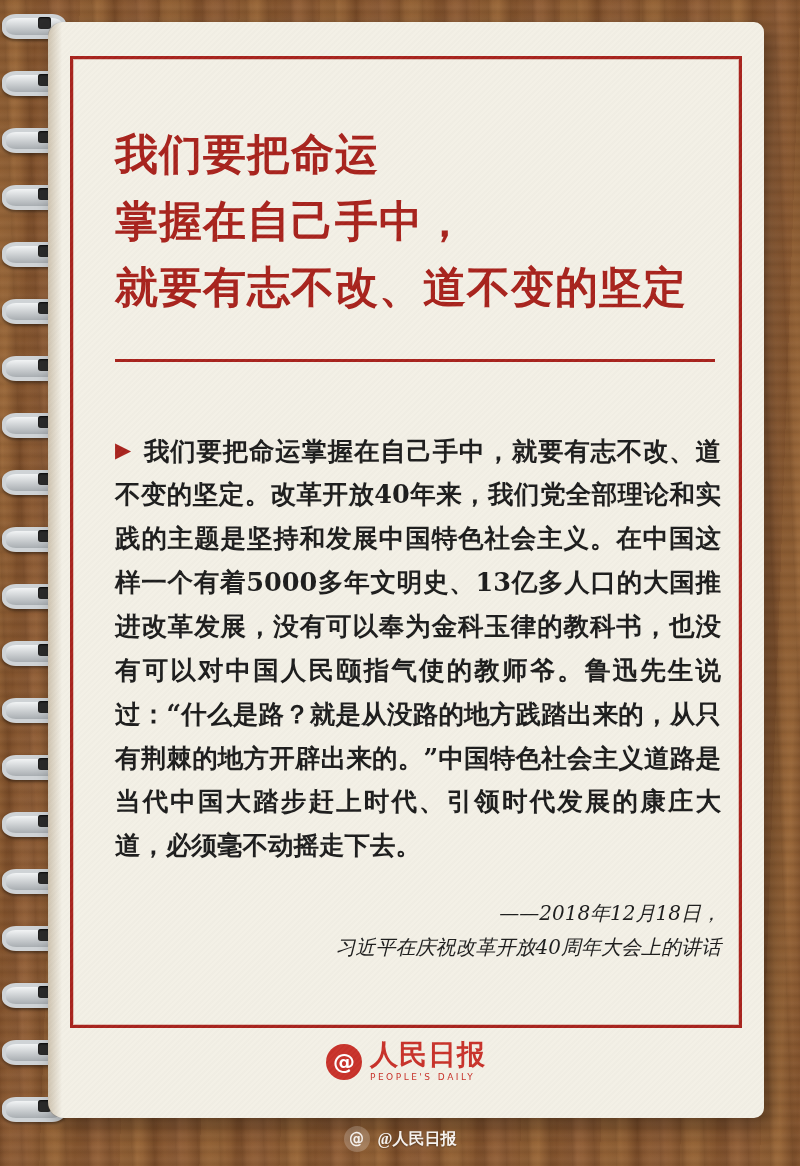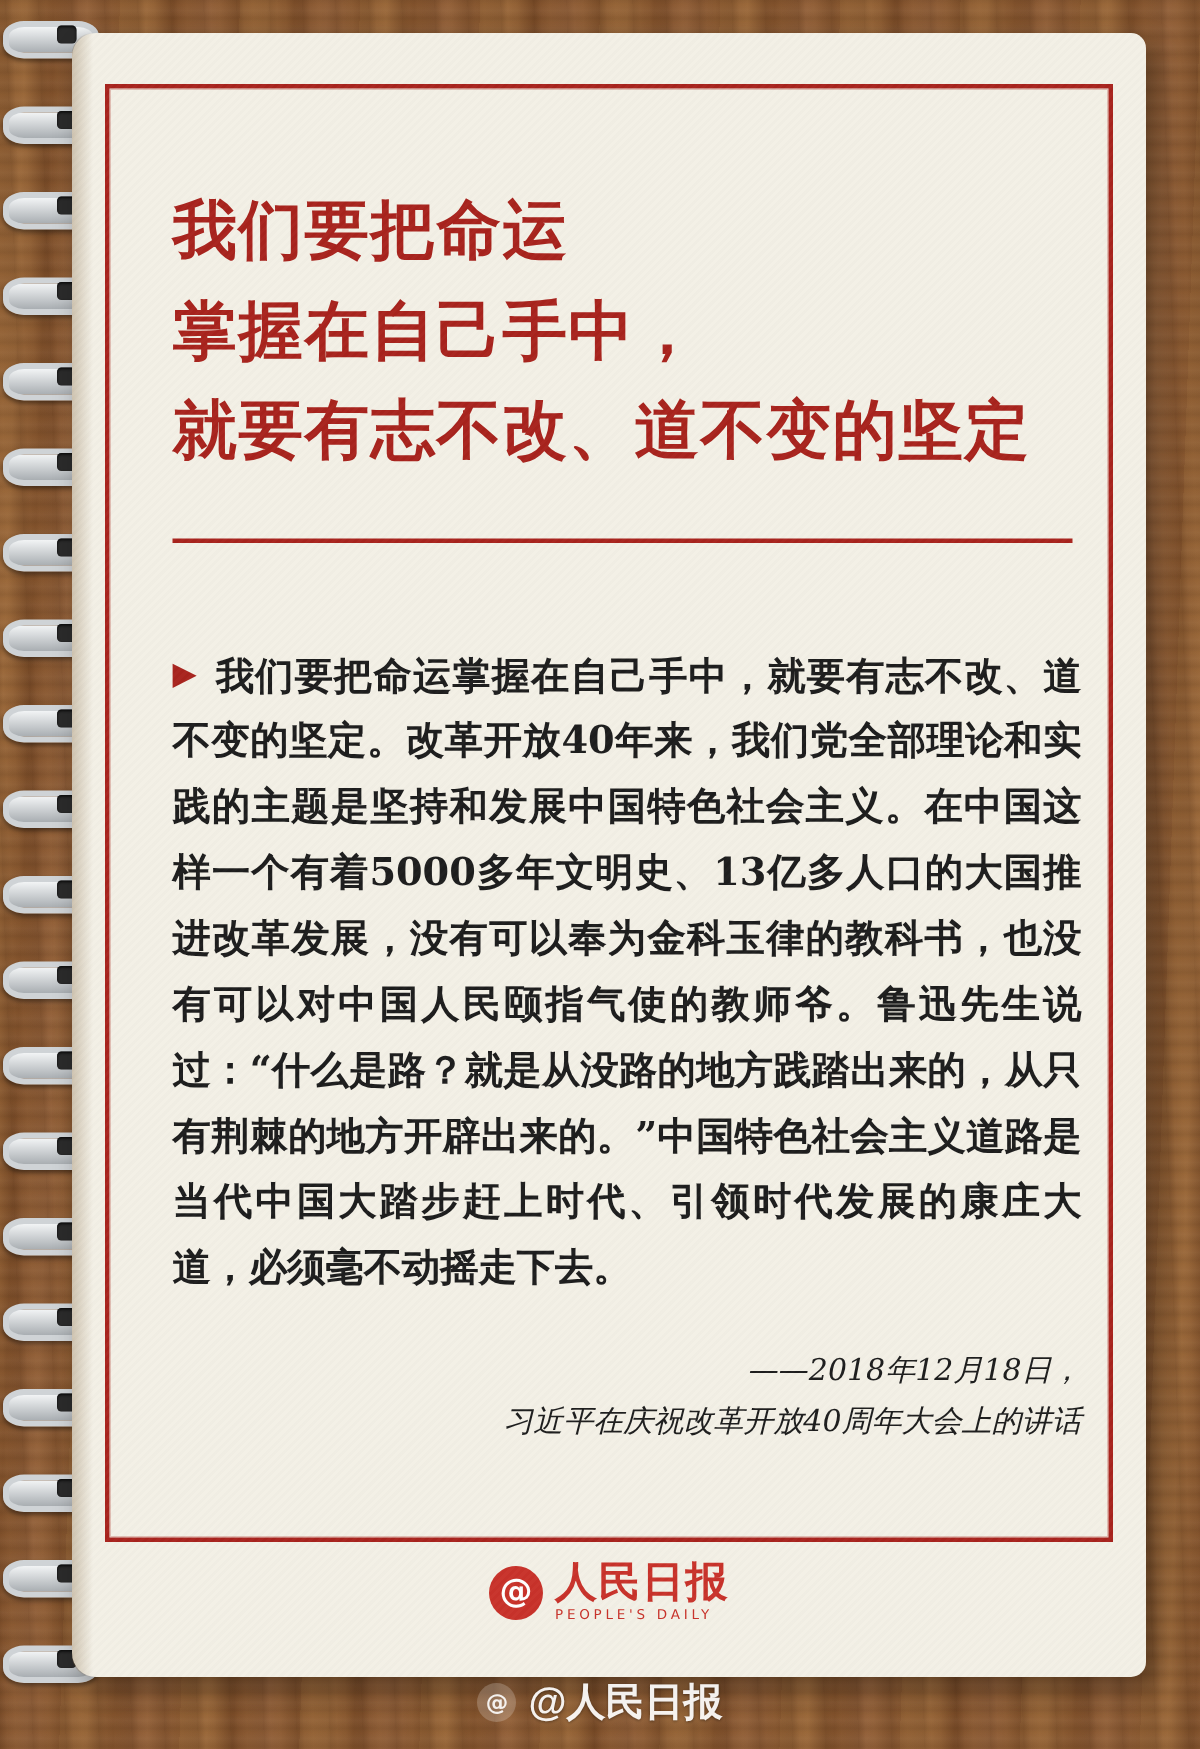--- a/index.html
+++ b/index.html
@@ -242,22 +242,22 @@
     width: 26px; height: 26px;
     border-radius: 50%;
     background: rgba(255,255,255,.22);
     display: flex; align-items: center; justify-content: center;
     font-family: "DejaVu Sans", "Liberation Sans", sans-serif;
     font-size: 15px;
     font-weight: bold;
     color: #fff;
   }
   .wm-text {
-    font-family: Liberation Sans, sans-serif;
-    font-size: 26px;
+    font-family: Liberation Serif, serif;
+    font-size: 16px;
     font-weight: bold;
     text-shadow: 0 1px 2px rgba(0,0,0,.4);
   }
 </style>
 </head>
 <body>
 
 <div class="desk">
   <div class="desk-grain"></div>
 </div>

